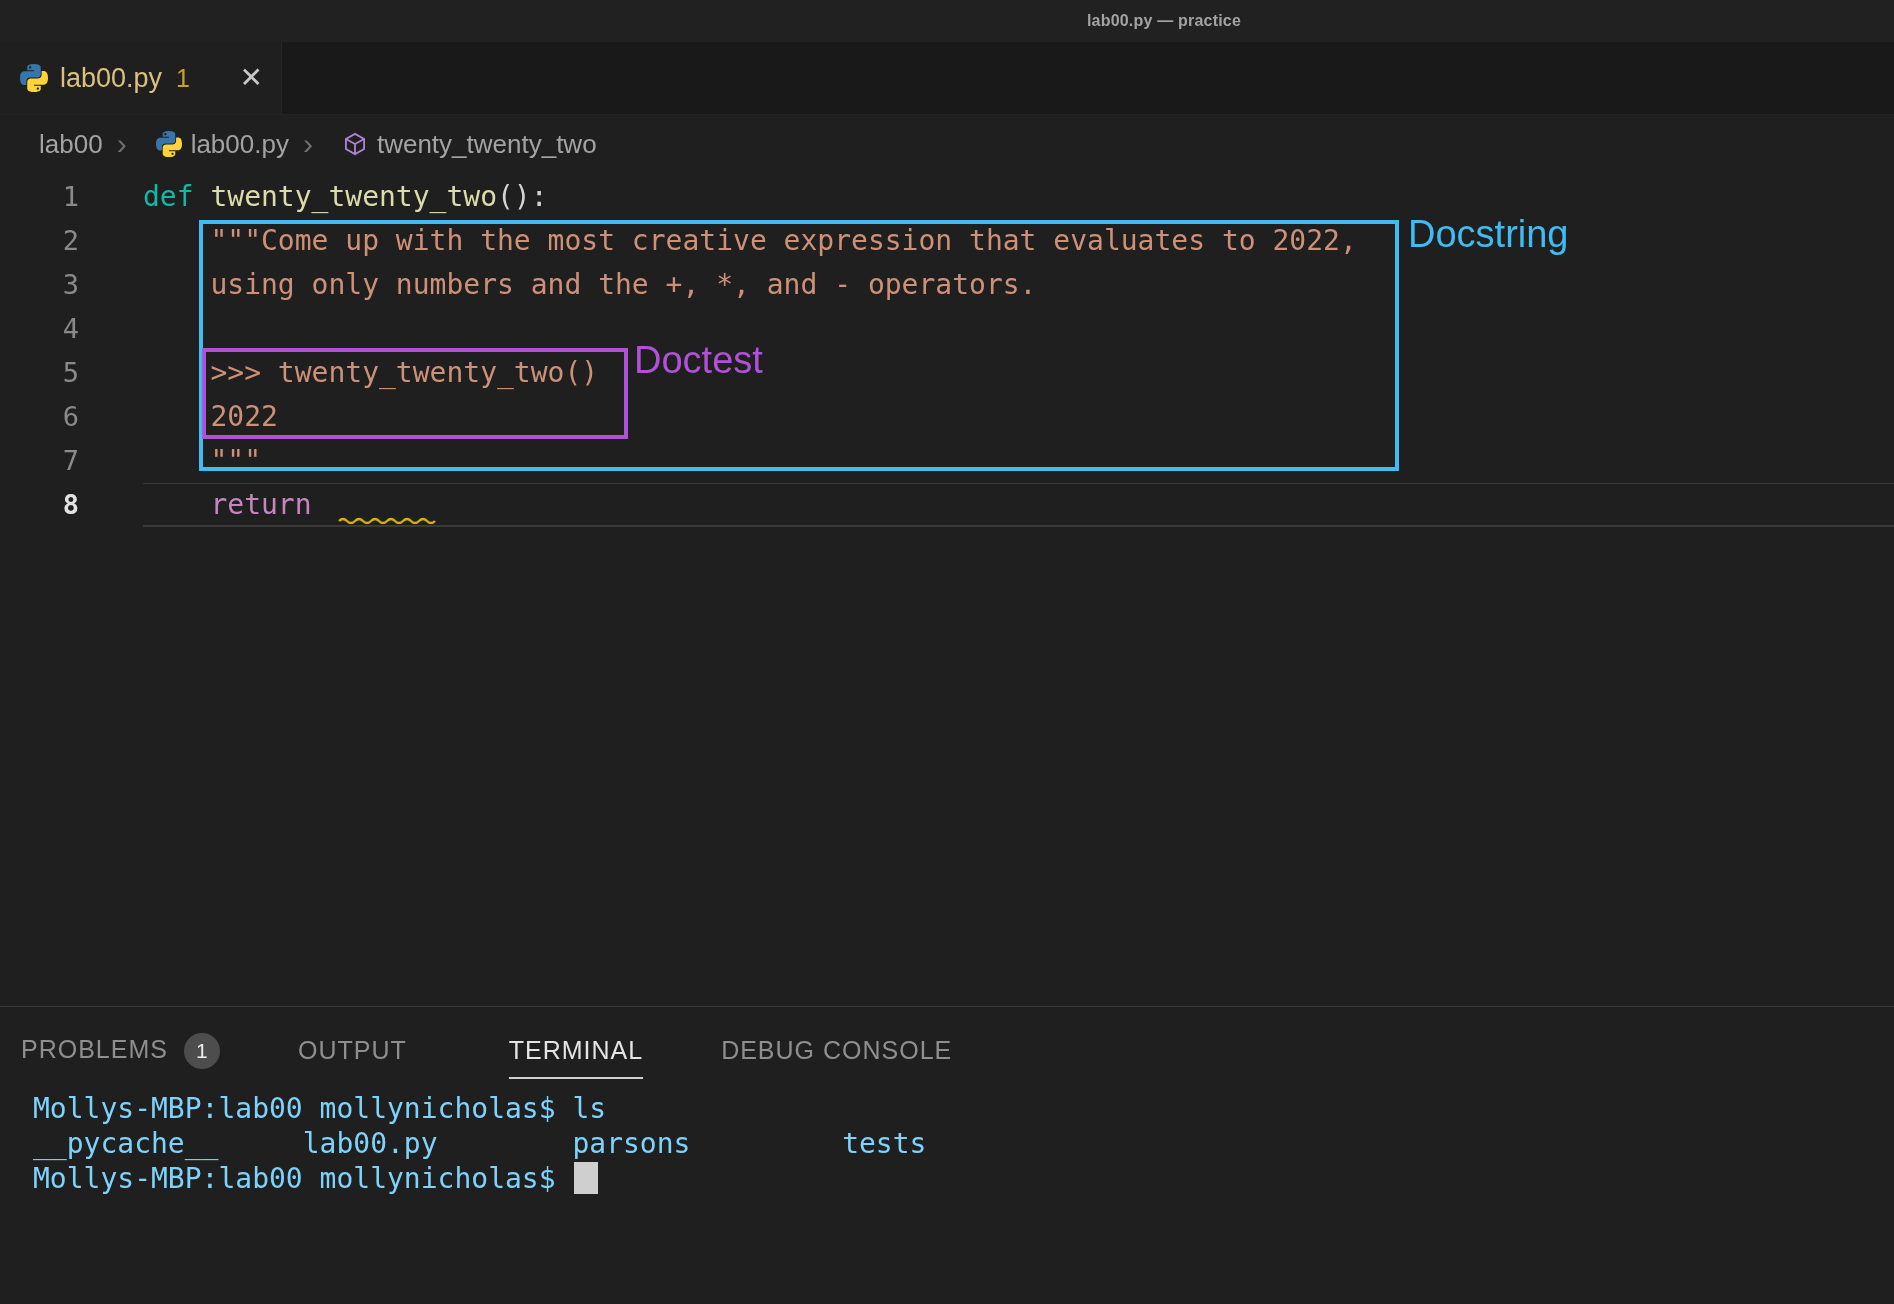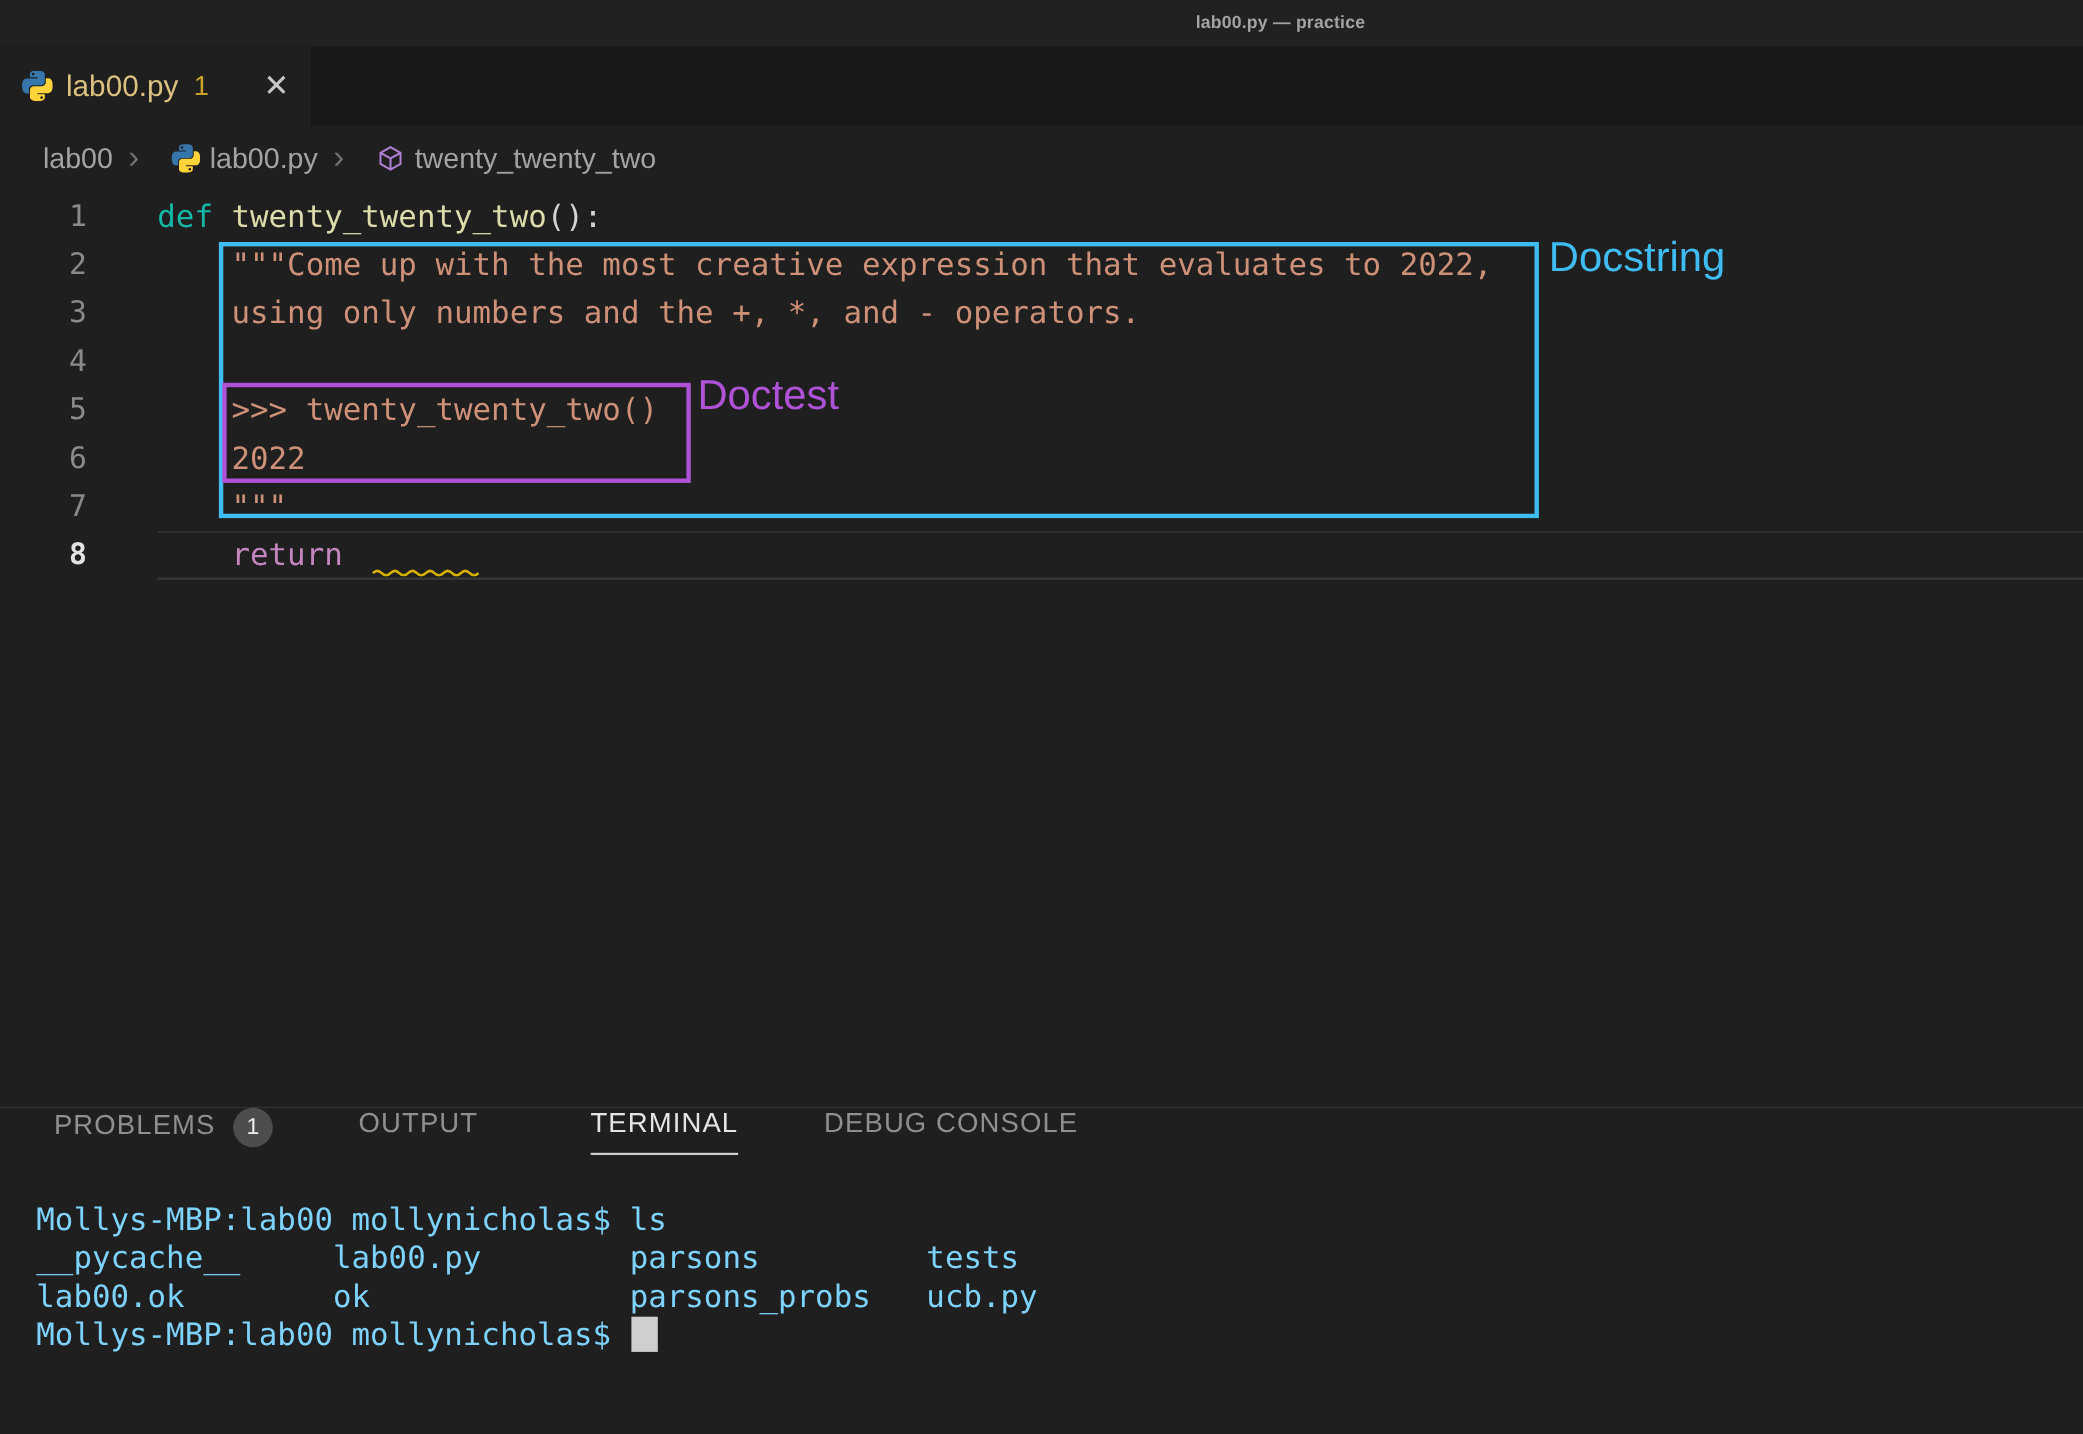--- a/index.html
+++ b/index.html
@@ -52,21 +52,21 @@
   
   .ann-box { position:absolute; border:4px solid; pointer-events:none; }
   .ann-box.docstring { left:199px; top:47px;  width:1200px; height:251px; border-color:var(--ann-cyan,#3fbcf2); }
   .ann-box.doctest   { left:202px; top:175px; width:426px;  height:91px;  border-color:var(--ann-purple,#b052d8); }
   .ann-label { position:absolute; font-size:38px; font-weight:400; white-space:nowrap; }
   .ann-label.docstring { left:1408px; top:40px;  color:var(--ann-cyan,#3fbcf2); }
   .ann-label.doctest   { left:634px;  top:166px; color:var(--ann-purple,#b052d8); }
 
   
   .panel { height:298px; border-top:1px solid #3c3c3c; background:#1f1f1f; }
-  .panel-tabs { display:flex; align-items:flex-start; height:72px; padding-left:49px; gap:78px;
+  .panel-tabs { display:flex; align-items:flex-end; height:72px; padding-left:21px; gap:78px;
     font-size:25px; letter-spacing:1px; color:#8f8f8f; }
   .panel-tab { display:flex; align-items:center; gap:16px; cursor:pointer; }
   .panel-tab .label-wrap { padding-bottom:12px; border-bottom:2px solid transparent; }
   .panel-tab.active { color:#e4e4e4; }
   .panel-tab.active .label-wrap { border-bottom-color:#cfcfcf;margin-left:24px; }
   .badge { width:36px; height:36px; border-radius:50%; background:#4d4d4d; color:#ececec;
     font-size:21px; letter-spacing:0; display:flex; align-items:center; justify-content:center;
     margin-bottom:10px; }
 
   .terminal { padding:12px 0 0 33px; font-family:"DejaVu Sans Mono", monospace;
@@ -179,17 +179,16 @@
       <span class="label-wrap">TERMINAL</span>
     </div>
     <div class="panel-tab">
       <span class="label-wrap">DEBUG CONSOLE</span>
     </div>
   </div>
   <div class="terminal">
     <div>
         <div class="term-line">Mollys-MBP:lab00 mollynicholas$ ls</div>
         <div class="term-line">__pycache__     lab00.py        parsons         tests</div>
-        <div class="term-line">lab00.ok        ok              parsons_probs   ucb.py</div>
         <div class="term-line">Mollys-MBP:lab00 mollynicholas$ <span class="cursor"></span></div>
       </div>
   </div>
 </div>
 
 </body></html>

